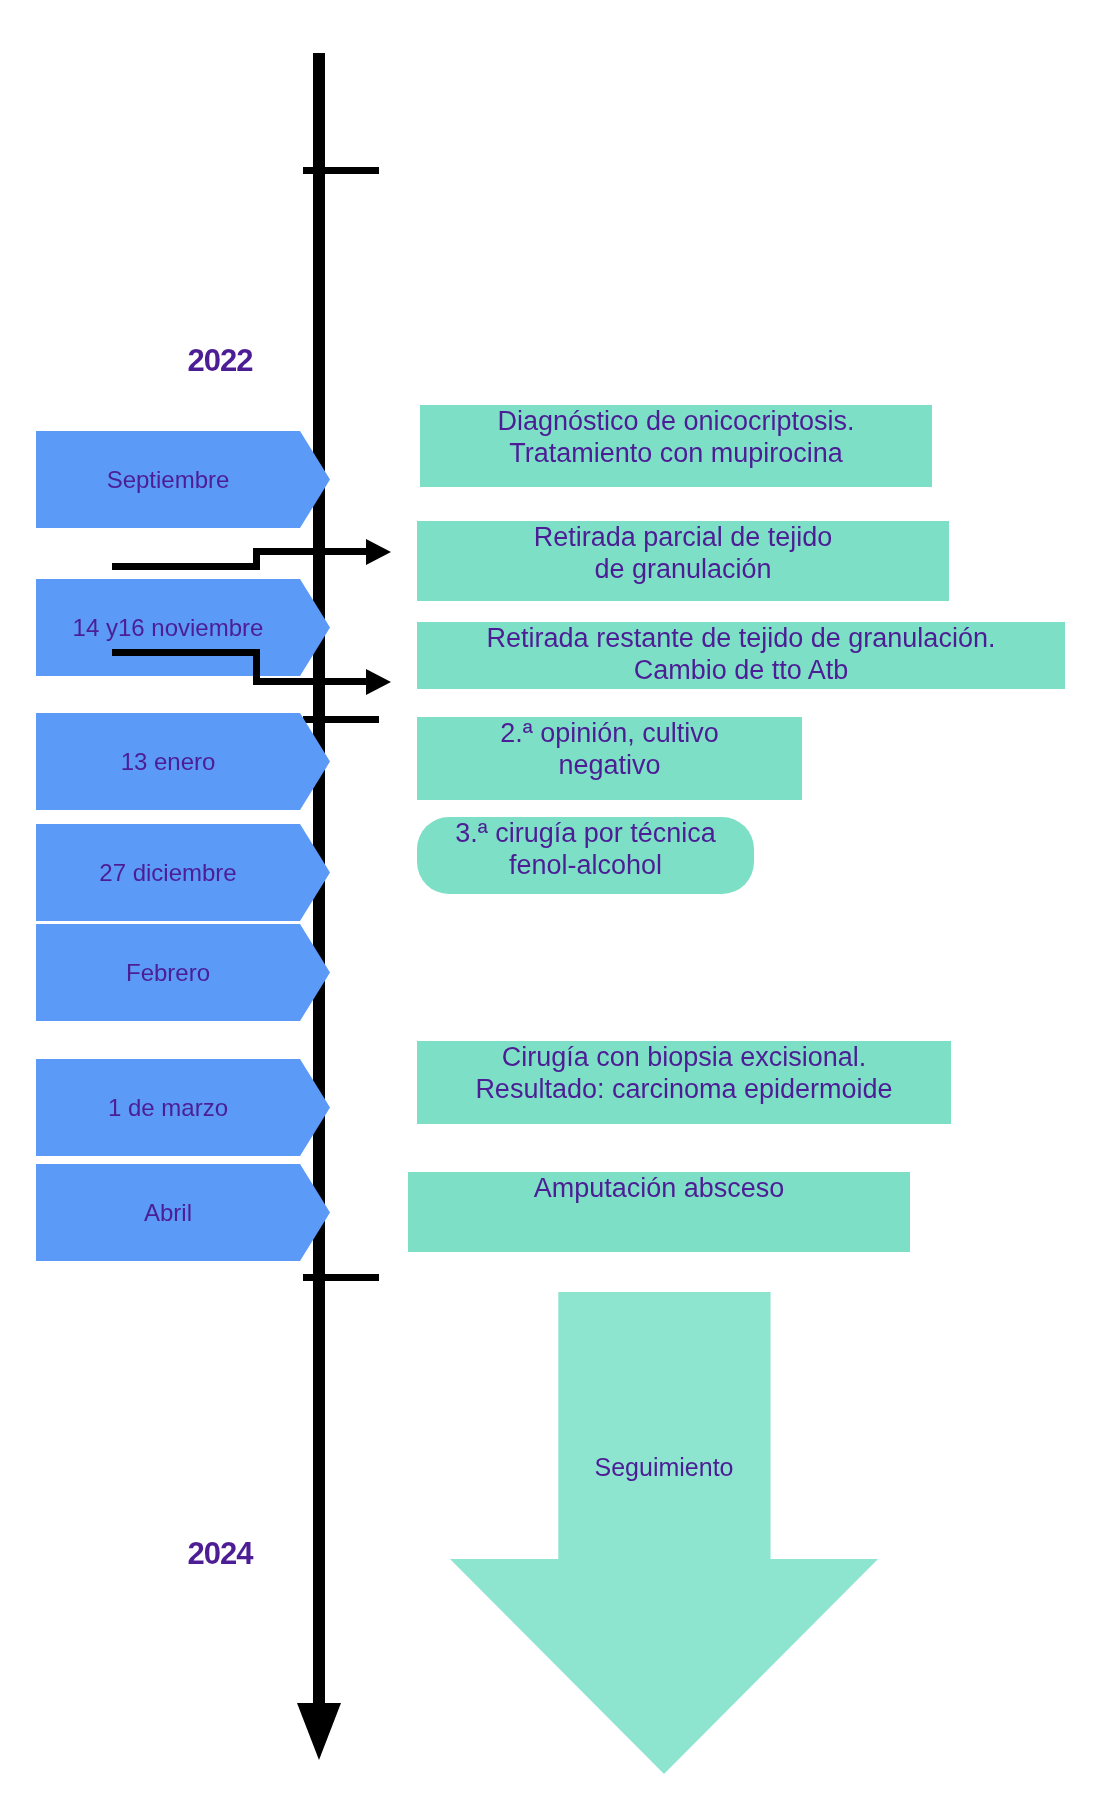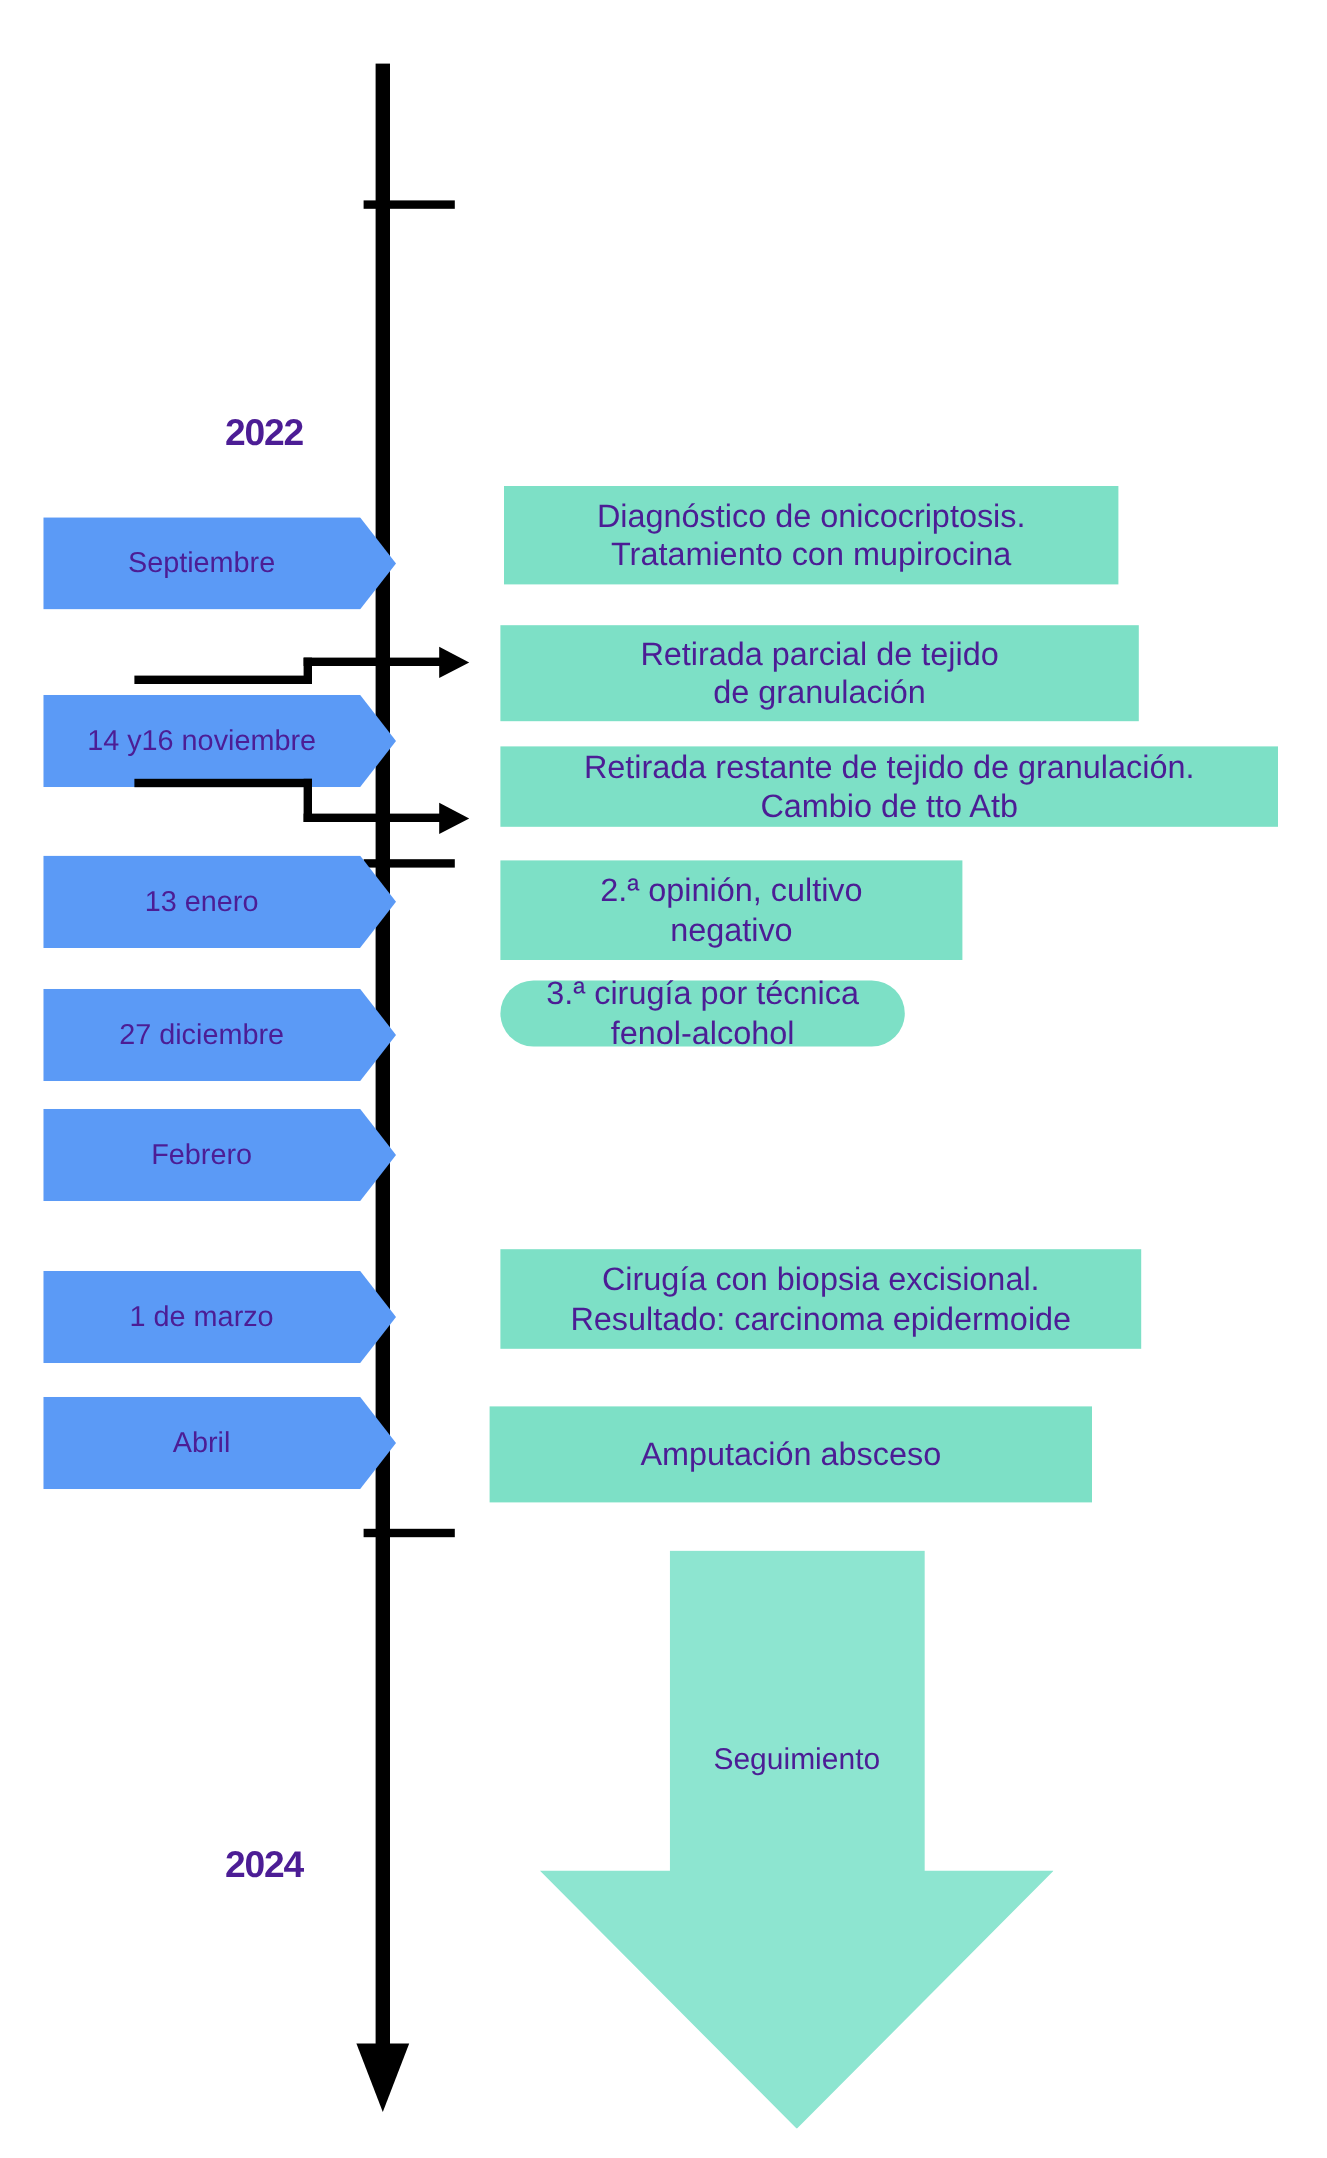--- a/index.html
+++ b/index.html
@@ -44,36 +44,35 @@
     width: 140px;
     text-align: center;
     font-size: 31px;
     font-weight: bold;
     letter-spacing: -1px;
   }
   
   .date-arrow {
     position: absolute;
     left: 36px;
-    width: 294px; height: 77px;
+    width: 294px; height: 97px;
     background: #5B9AF6;
     clip-path: polygon(0 0, 89.8% 0, 100% 50%, 89.8% 100%, 0 100%);
     display: flex;
     align-items: center;
     justify-content: center;
     padding-right: 30px;
     box-sizing: border-box;
     font-size: 24px;
   }
   
   .event-box {
     position: absolute;
     background: #7DE0C6;
     display: flex;
-    align-items: center;
     justify-content: center;
     text-align: center;
     font-size: 27px;
     line-height: 1.2;
   }
   .event-text { white-space: pre-line; }
   
   .seg {
     position: absolute;
     background: #000000;
@@ -158,21 +157,21 @@
 Cambio de tto Atb</span>
   </div>
   <div class="event-box" style="left:417px; top:521px; width:532px; height:80px;">
     <span class="event-text">Retirada parcial de tejido
 de granulación</span>
   </div>
   <div class="event-box" style="left:417px; top:717px; width:385px; height:83px;">
     <span class="event-text">2.ª opinión, cultivo
 negativo</span>
   </div>
-  <div class="event-box" style="left:417px; top:817px; width:337px; height:55px;border-radius:32px;">
+  <div class="event-box" style="left:417px; top:817px; width:337px; height:77px;border-radius:32px;">
     <span class="event-text">3.ª cirugía por técnica
 fenol-alcohol</span>
   </div>
   <div class="event-box" style="left:417px; top:1041px; width:534px; height:83px;">
     <span class="event-text">Cirugía con biopsia excisional.
 Resultado: carcinoma epidermoide</span>
   </div>
   <div class="event-box" style="left:408px; top:1172px; width:502px; height:80px;">
     <span class="event-text">Amputación absceso</span>
   </div>

